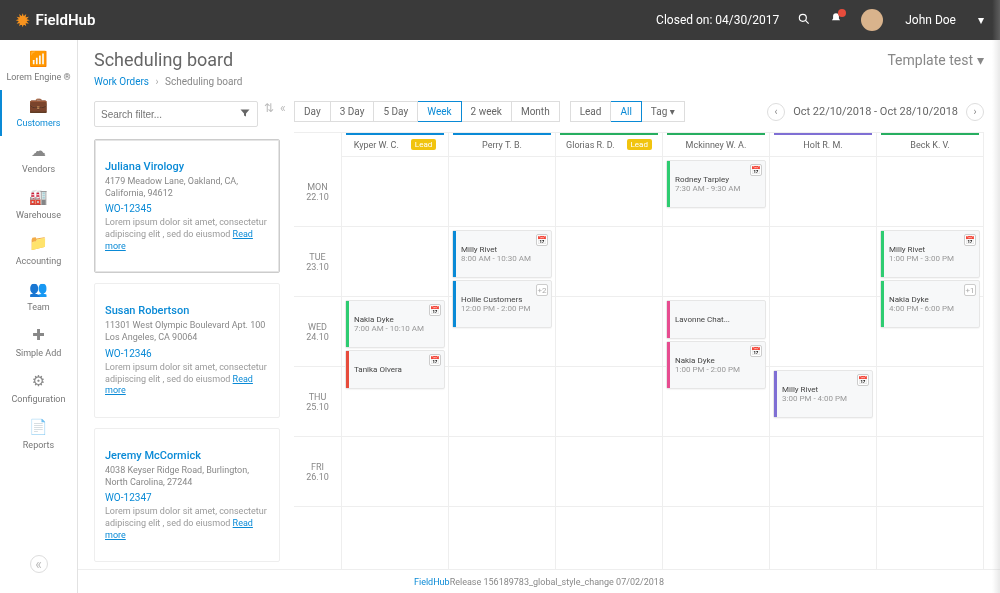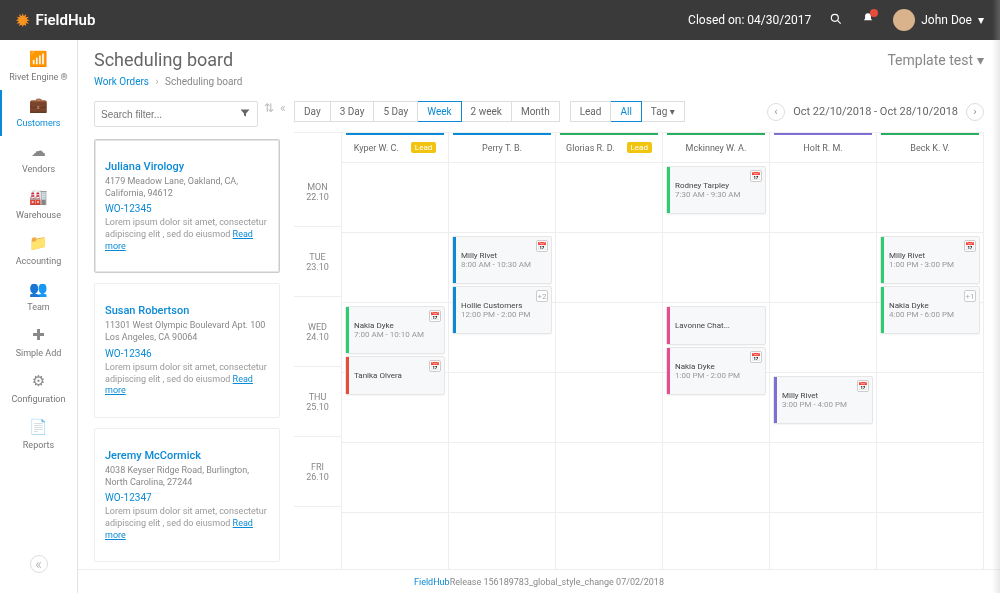--- a/index.html
+++ b/index.html
@@ -6,21 +6,21 @@
   body { font-family: -apple-system, Segoe UI, Roboto, sans-serif; background: #f2f2f2; font-size: 11px; color: #555; }
   .app { width: 1000px; height: 593px; margin: 0 auto; background: #fff; display: flex; flex-direction: column; position: relative; box-shadow: 0 2px 12px rgba(0,0,0,0.12); }
   
   .topbar { height: 40px; background: #3a3a3a; color: #fff; display:flex; align-items:center; padding:0 16px; justify-content: space-between; }
   .logo { display:flex; align-items:center; gap:6px; font-weight:600; font-size:15px; }
   .logo-mark { color:#f7931e; font-size:16px; }
   .top-right { display:flex; align-items:center; gap:18px; font-size:12px;text-align:right; }
   .notif { position:relative; }
   .notif .dot { position:absolute; top:-3px; right:-3px; width:8px; height:8px; background:#e74c3c; border-radius:50%; }
   .avatar { width:22px; height:22px; border-radius:50%; background:#d9b38c; }
-  .user-name { display:flex; align-items:center; gap:6px; }
+  .user-name { display:flex; align-items:center; gap:22px; }
   
   .body { flex:1; display:flex; min-height:0; }
   .sidebar { width:78px; background:#fff; border-right:1px solid #e2e2e2; display:flex; flex-direction:column; align-items:center; padding-top:4px; }
   .sb-item { width:100%; padding:6px 0 8px; text-align:center; font-size:9px; color:#777; display:flex; flex-direction:column; align-items:center; gap:4px; cursor:pointer; }
   .sb-item.active { color:#0a8ad6; border-left:3px solid #0a8ad6; margin-left:-3px; }
   .sb-item.active .sb-ico { color:#0a8ad6; }
   .sb-ico { font-size:15px; color:#888; }
   .sb-collapse { margin-top:auto; margin-bottom:20px; color:#bbb; font-size:14px; border:1px solid #ddd; width:18px; height:18px; line-height:16px; border-radius:50%; text-align:center; }
   .main { flex:1; display:flex; flex-direction:column; min-width:0; }
   .pagehead { padding:9px 16px 6px; }
@@ -51,21 +51,21 @@
   .btngroup .btn.active { border-color:#0a8ad6; color:#0a8ad6; }
   .right-group { display:flex; align-items:center; gap:8px; }
   .daterange { font-size:11px; color:#666; }
   .nav-arrow { width:18px; height:18px; border:1px solid #ddd; border-radius:50%; display:flex; align-items:center; justify-content:center; font-size:10px; color:#888; cursor:pointer; }
   .calendar { flex:1; display:flex; min-height:0; border-top:1px solid #eee; }
   .daycol { width:48px; border-right:1px solid #eee; }
   .dayhead { height:24px; }
   .dayrow { height:70px; border-bottom:1px solid #eee; display:flex; align-items:center; justify-content:center; flex-direction:column; font-size:9px; color:#888; }
   .persons { flex:1; display:flex; min-width:0; overflow:hidden; }
   .pcol { flex:1; border-right:1px solid #eee; min-width:0; position:relative; }
-  .phead { height:30px; display:flex; align-items:center; justify-content:center; font-size:9px; color:#666; gap:12px; border-bottom:1px solid #eee; position:relative; }
+  .phead { height:24px; display:flex; align-items:center; justify-content:center; font-size:9px; color:#666; gap:12px; border-bottom:1px solid #eee; position:relative; }
   .phead .lead-badge { background:#f1c40f; color:#fff; font-size:8px; padding:1px 4px; border-radius:2px; }
   .phead .topstripe { position:absolute; top:0; left:4px; right:4px; height:2px; }
   .prow { height:70px; border-bottom:1px solid #eee; position:relative; padding:3px; display:flex; flex-direction:column; gap:2px; }
   .card { background:#f7f8f9; border:1px solid #e6e6e6; border-radius:2px; font-size:8px; padding:14px 4px; position:relative; box-shadow:0 1px 1px rgba(0,0,0,.04); }
   .card .stripe { position:absolute; left:0; top:0; bottom:0; width:3px; }
   .card .cname { color:#444; font-size:8px; white-space:nowrap; overflow:hidden; text-overflow:ellipsis; padding-left:4px; }
   .card .ctime { color:#999; font-size:8px; padding-left:4px; }
   .card .calico { position:absolute; right:3px; top:3px; width:12px; height:12px; border:1px solid #ccc; border-radius:2px; font-size:8px; display:flex; align-items:center; justify-content:center; color:#aaa; background:#fff; }
   .scrollhint { position:absolute; right:0; top:0; bottom:0; width:8px; background:linear-gradient(90deg, transparent, rgba(180,180,180,.3)); }
   .footer { height:24px; display:flex; align-items:center; justify-content:center; font-size:9px; color:#888; border-top:1px solid #eee; }
@@ -99,21 +99,21 @@
         <span>John Doe</span>
         <span>▾</span>
       </span>
     </div>
   </div>
 
   <div class="body">
     <div class="sidebar" id="sidebar">
         <div class="sb-item">
           <span class="sb-ico">📶</span>
-          <span>Rivet Engine ®</span>
+          <span>Lorem Engine ®</span>
         </div>
         <div class="sb-item active">
           <span class="sb-ico">💼</span>
           <span>Customers</span>
         </div>
         <div class="sb-item">
           <span class="sb-ico">☁</span>
           <span>Vendors</span>
         </div>
         <div class="sb-item">

